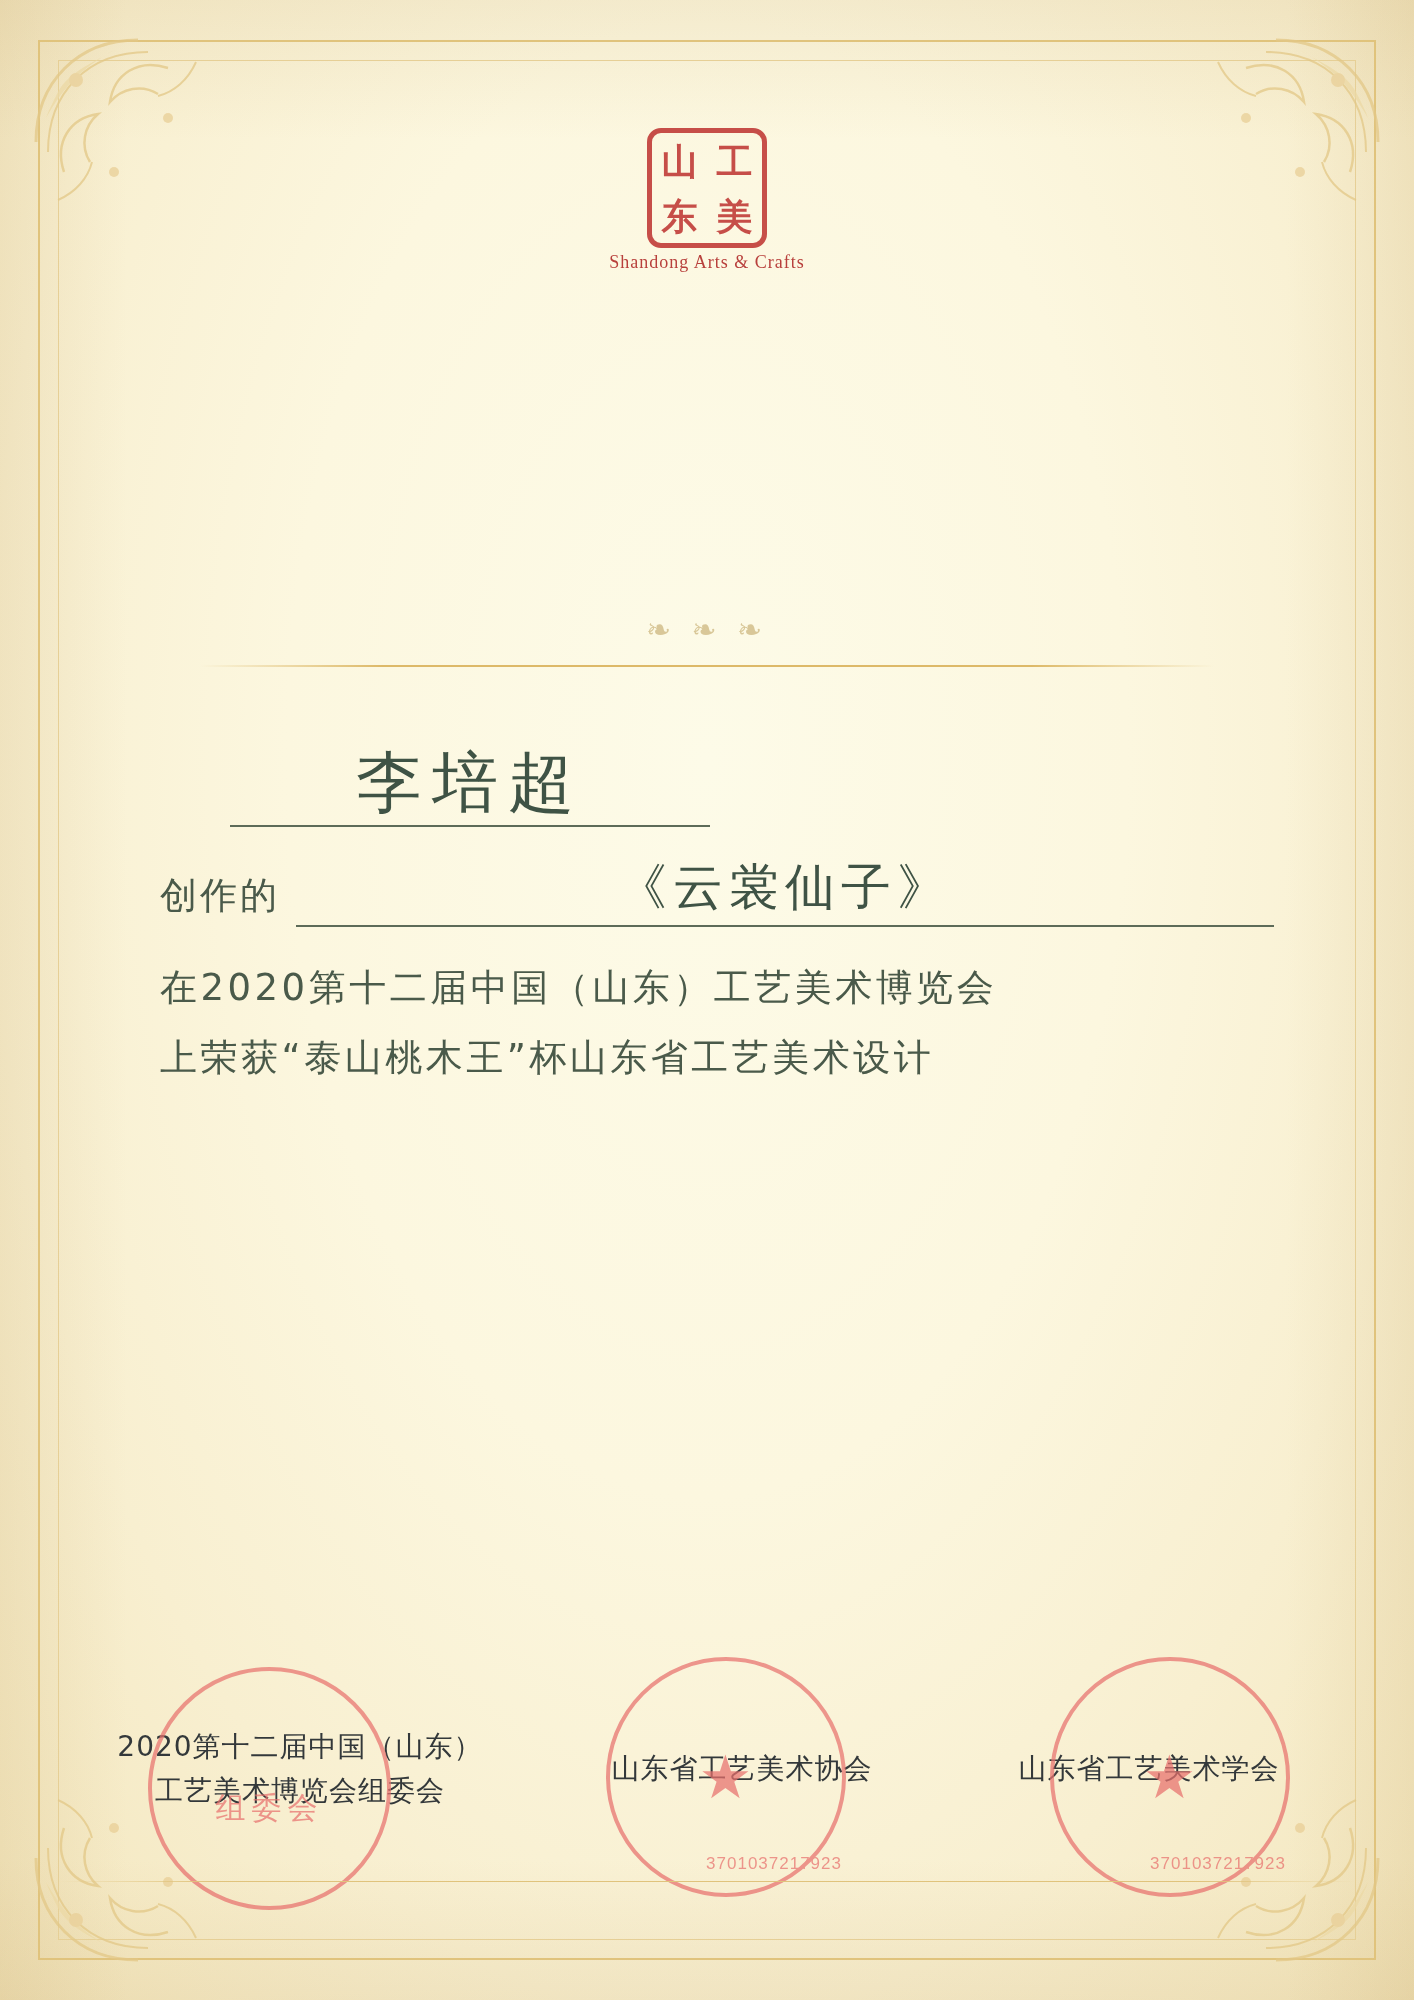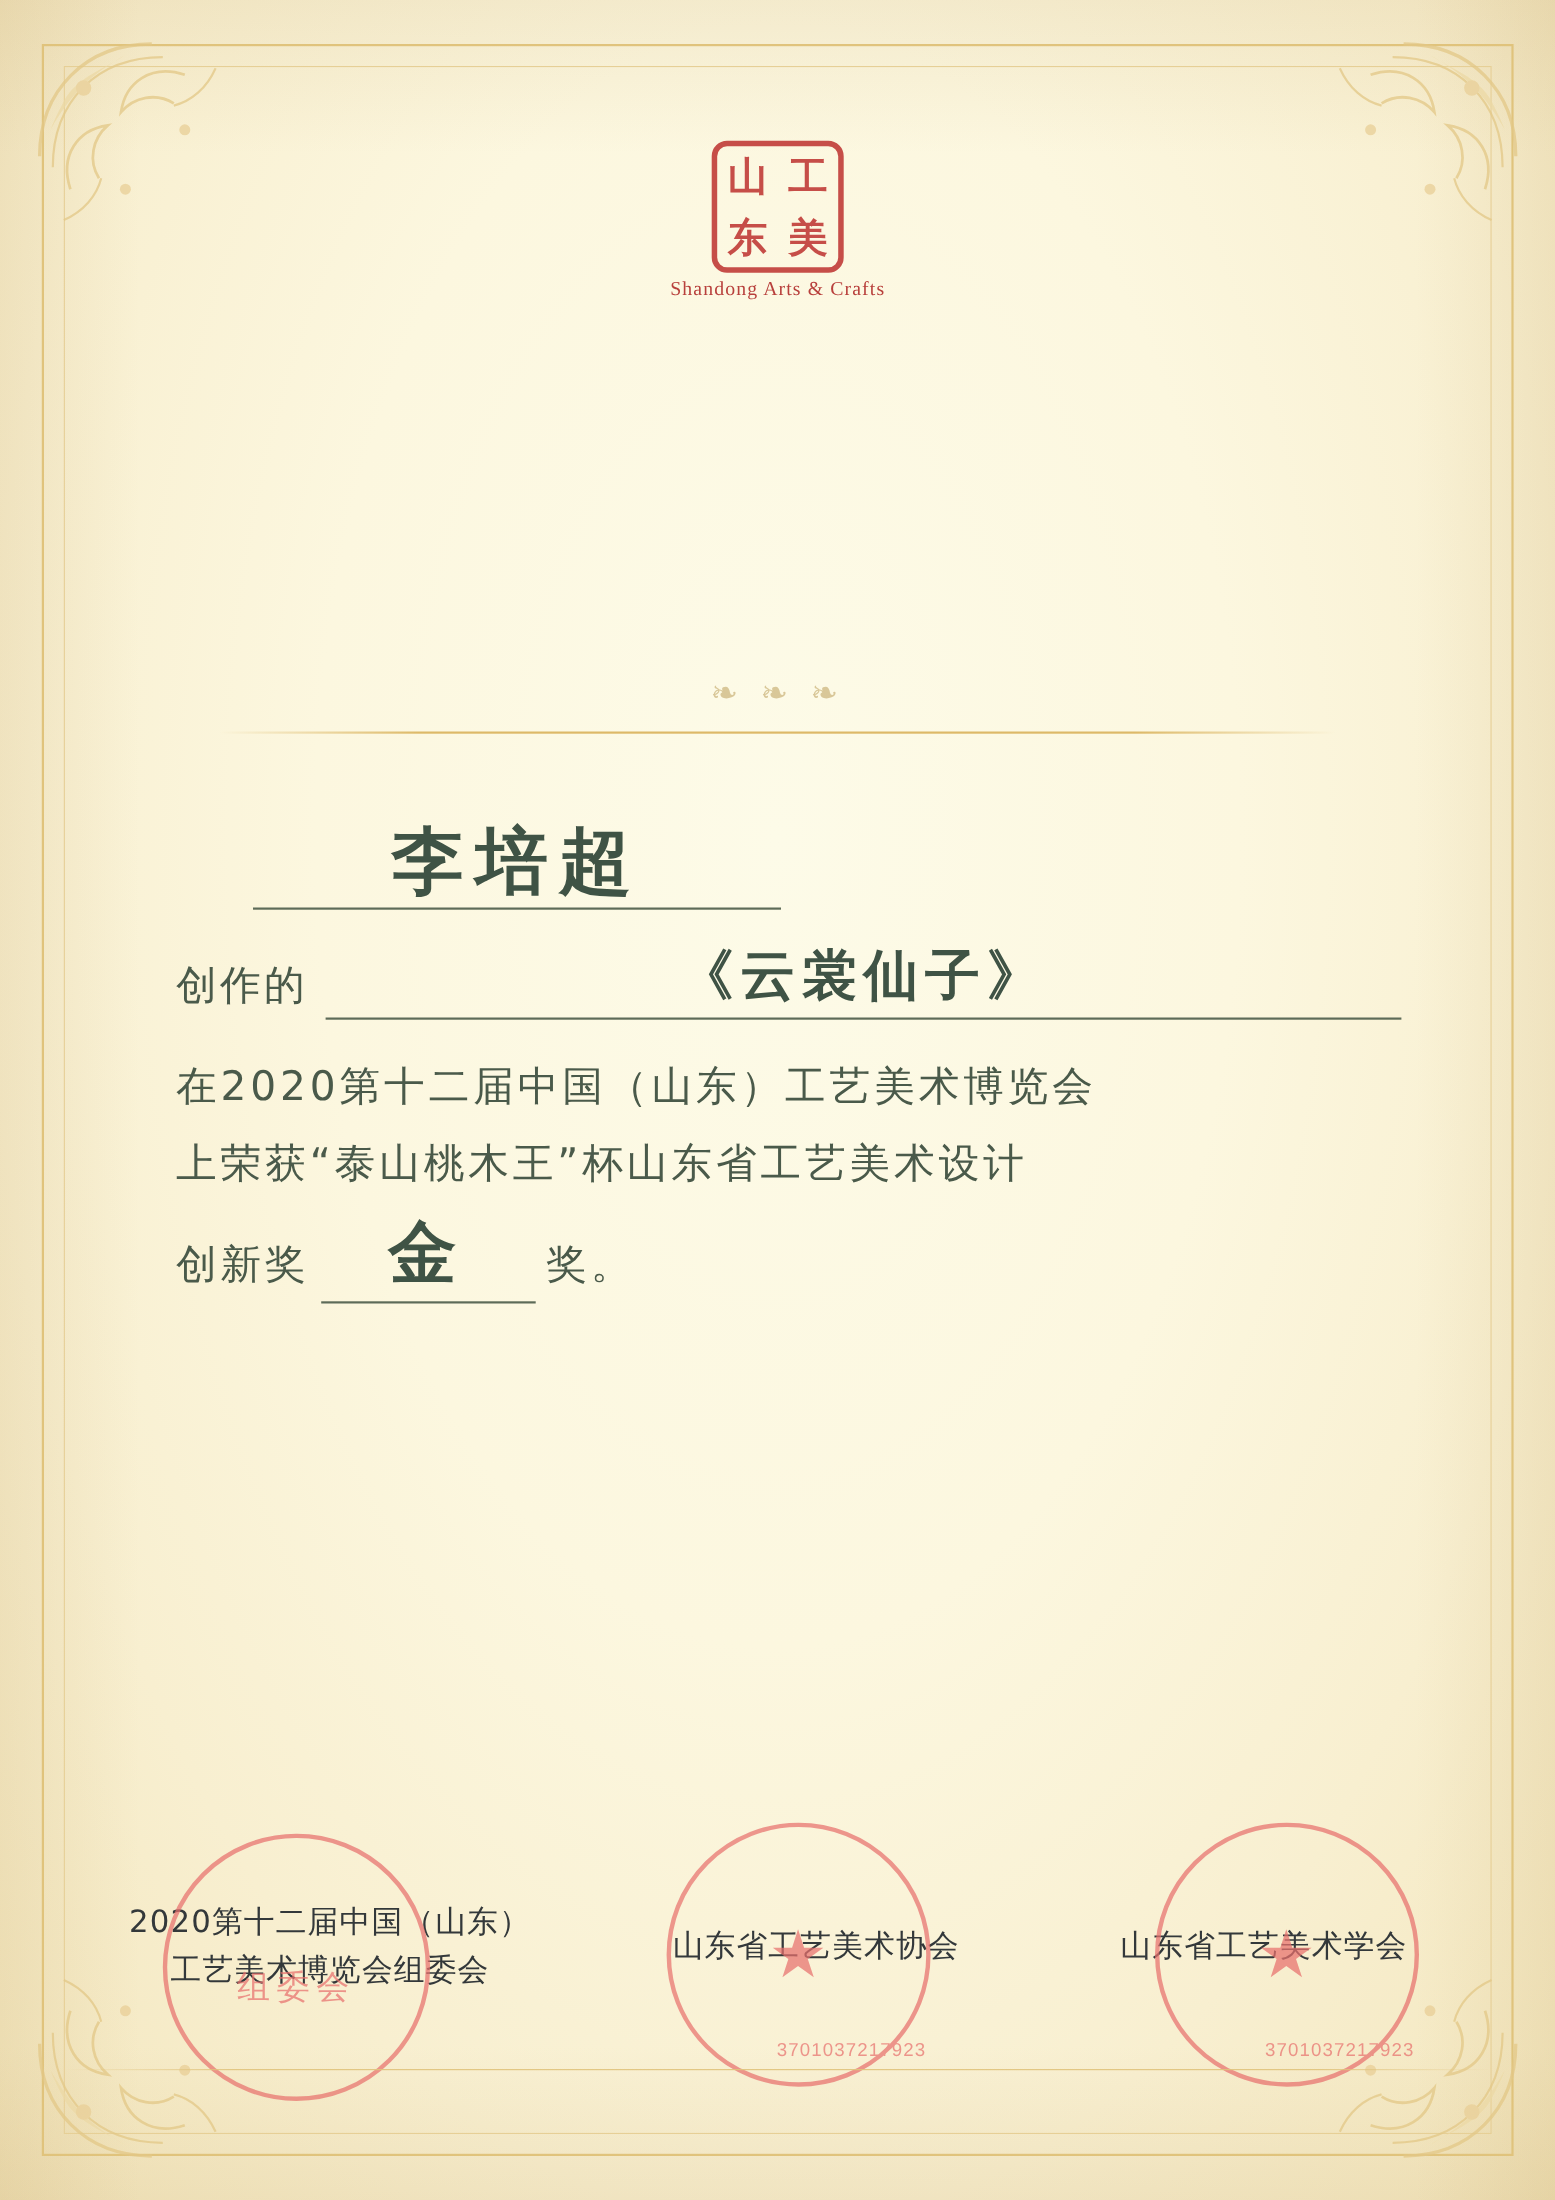--- a/index.html
+++ b/index.html
@@ -156,21 +156,21 @@
     position: relative;
     border-bottom: 2px solid #5d6b58;
     text-align: center;
     color: #3e5042;
     font-family: "DejaVu Serif", serif;
     font-weight: bold;
   }
   .handwriting {
     font-family: "DejaVu Serif", serif;
     color: #3f5345;
-    font-weight: bold;
+    font-weight: normal;
     letter-spacing: 10px;
   }
   .blank-name {
     width: 480px;
     font-size: 66px;
     line-height: 1.15;
     padding-bottom: 4px;
   }
   .label-text {
     font-size: 37px;
@@ -380,25 +380,20 @@
     </div>
 
     <div class="line">
       <div class="label-text">创作的</div>
       <div class="blank blank-work handwriting">《云裳仙子》</div>
     </div>
 
     <div class="para">在2020第十二届中国（山东）工艺美术博览会</div>
     <div class="para">上荣获“泰山桃木王”杯山东省工艺美术设计</div>
 
-    <div class="award-line">
-      <div class="para">创新奖</div>
-      <div class="blank blank-grade handwriting">金</div>
-      <div class="para">奖。</div>
-    </div>
   </div>
 
   <div class="footer">
 
     <div class="footer-col c1">
       <div class="round-stamp stamp1">
         <div class="ring-text" style="font-size:0;">第十二届中国（山东）工艺美术博览会</div>
         <div class="center-cn">组委会</div>
       </div>
       <div>2020第十二届中国（山东）</div>

